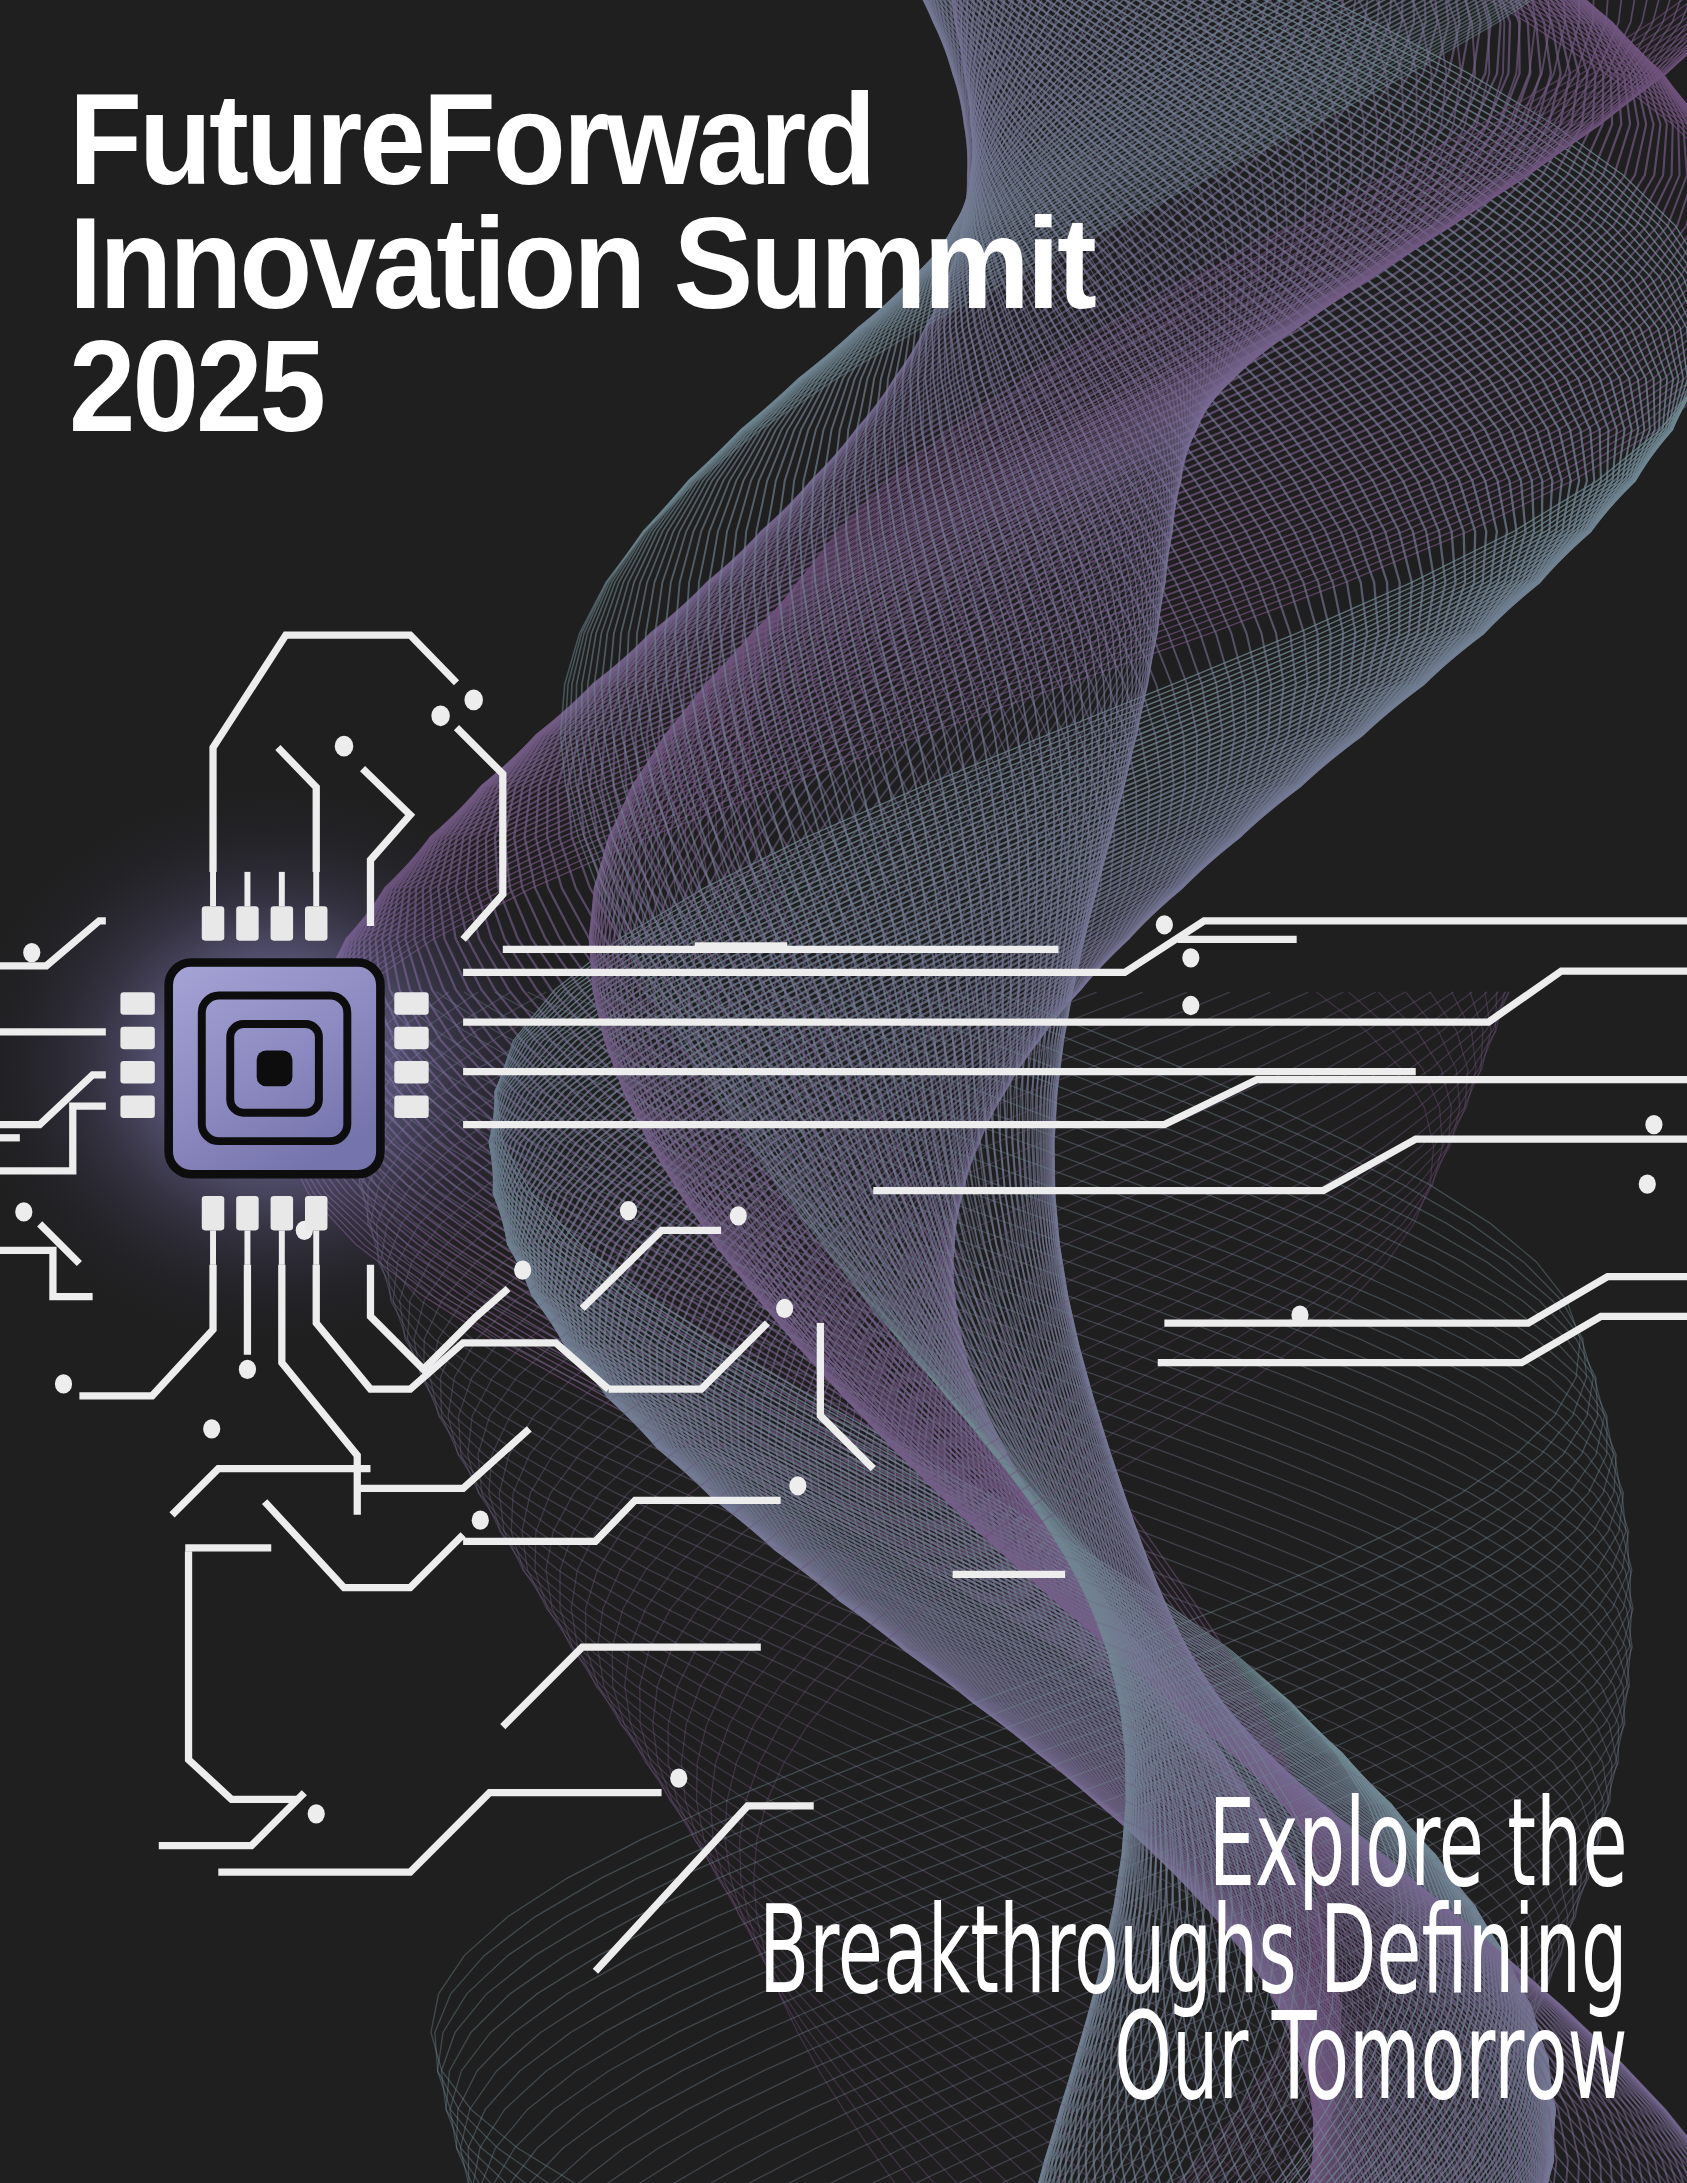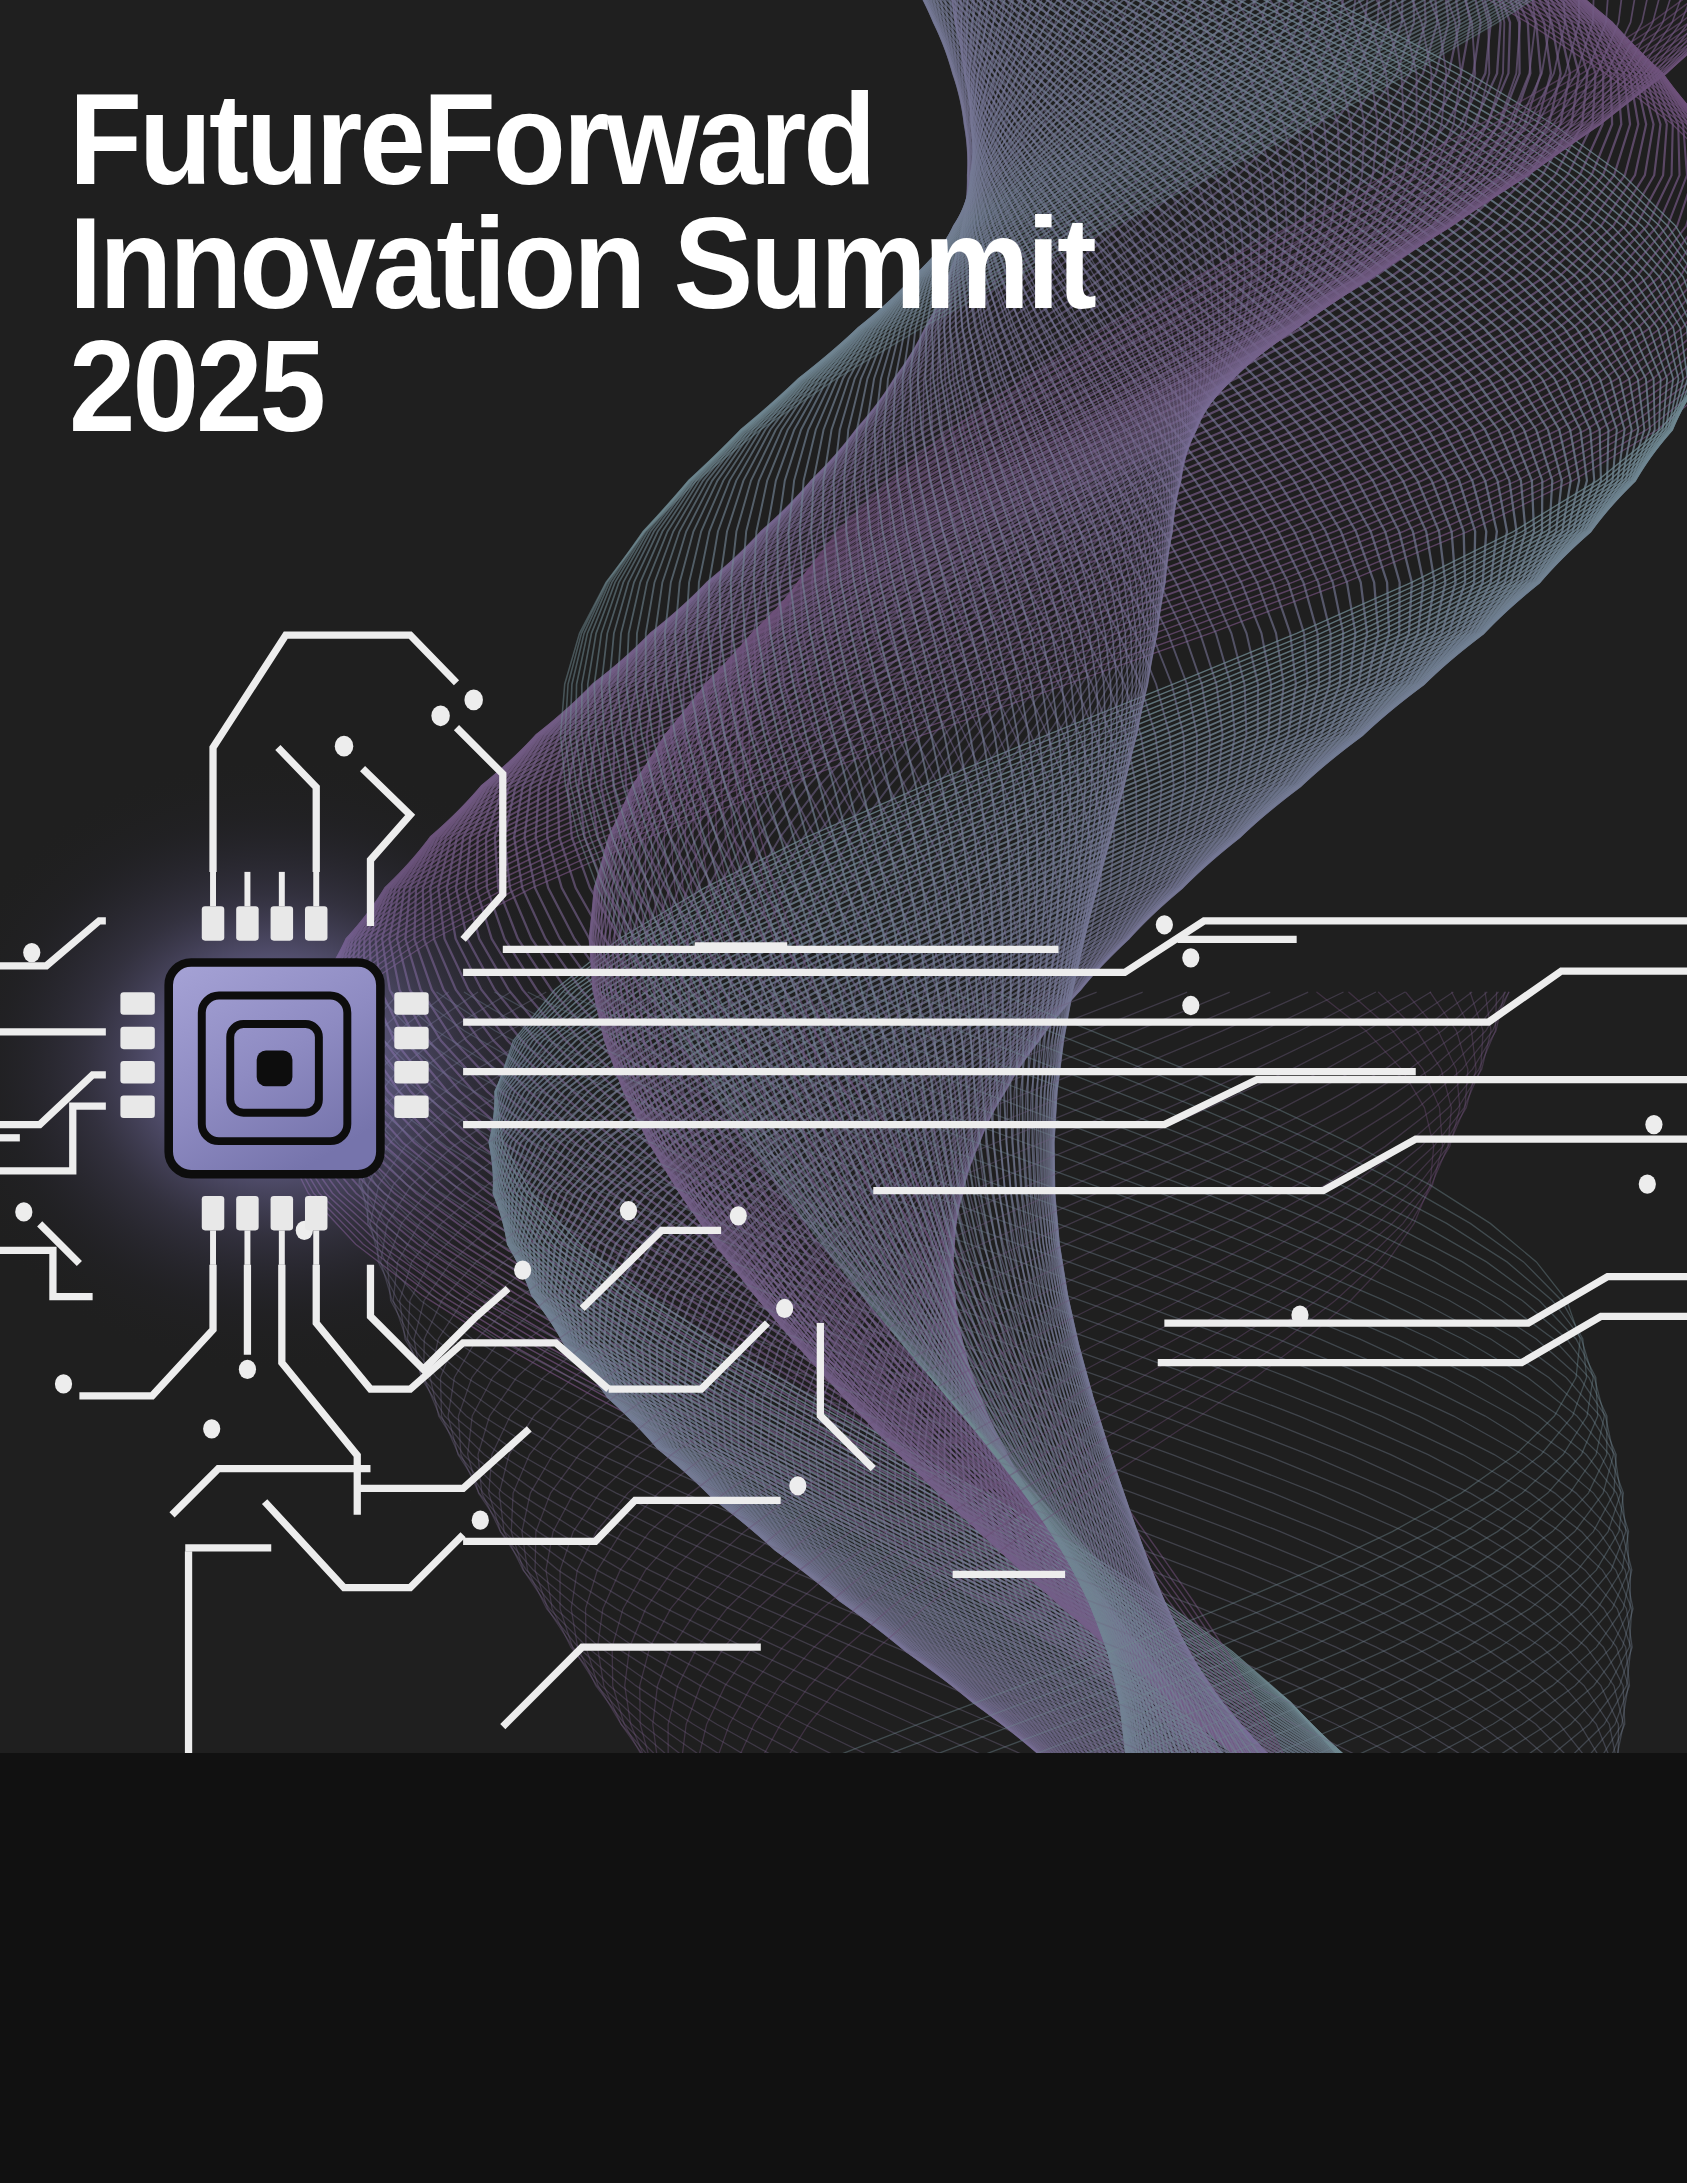--- a/index.html
+++ b/index.html
@@ -1,20 +1,20 @@
 <!DOCTYPE html>
 <html style="font-size:10.6px"><head>
 <meta charset="utf-8">
 <style>
   * { margin:0; padding:0; box-sizing:border-box; }
   html,body { background:#111; }
   #poster {
     position:relative;
     width:1687px;
-    height:1753px;
+    height:2183px;
     overflow:hidden;
     background:#1f1f1f;
     font-family:"Liberation Sans", sans-serif;
   }
   
   #waveLayer {
     position:absolute; inset:0;
     width:1687px; height:2183px;
   }
   
@@ -584,15 +584,20 @@
     </g>
   </svg>
 
   <div class="title-block">
     <span class="title-line">FutureForward</span>
     <span class="title-line">Innovation Summit</span>
     <span class="title-line">2025</span>
   </div>
 
 
+  <div class="tagline-block">
+    <span class="tagline-line">Explore the</span>
+    <span class="tagline-line">Breakthroughs Defining</span>
+    <span class="tagline-line">Our Tomorrow</span>
+  </div>
 
 </div>
 
 
 </body></html>

